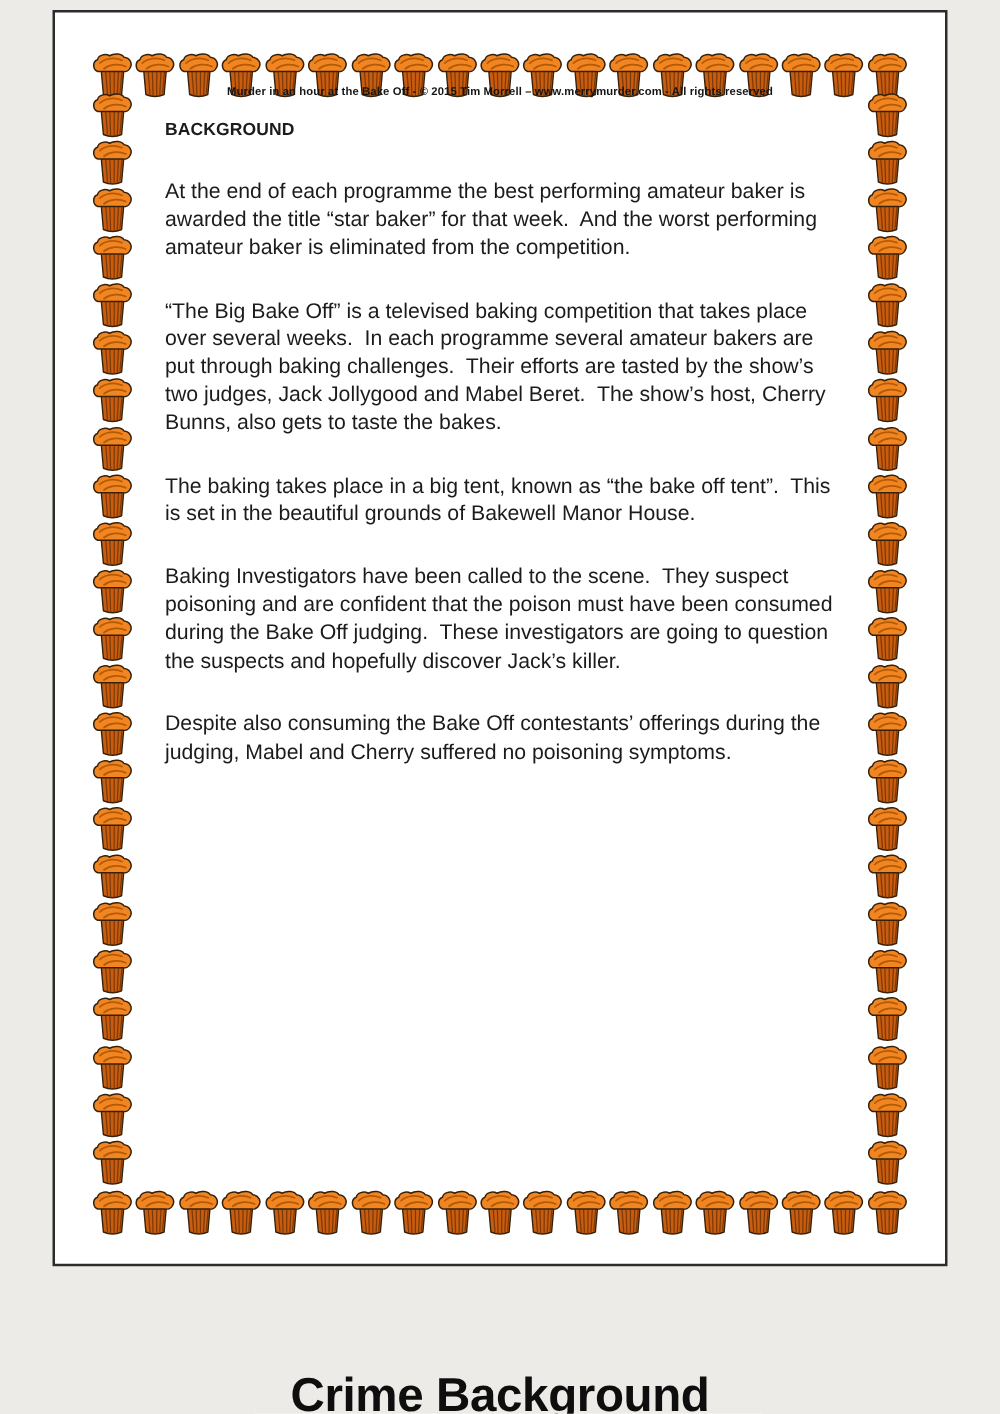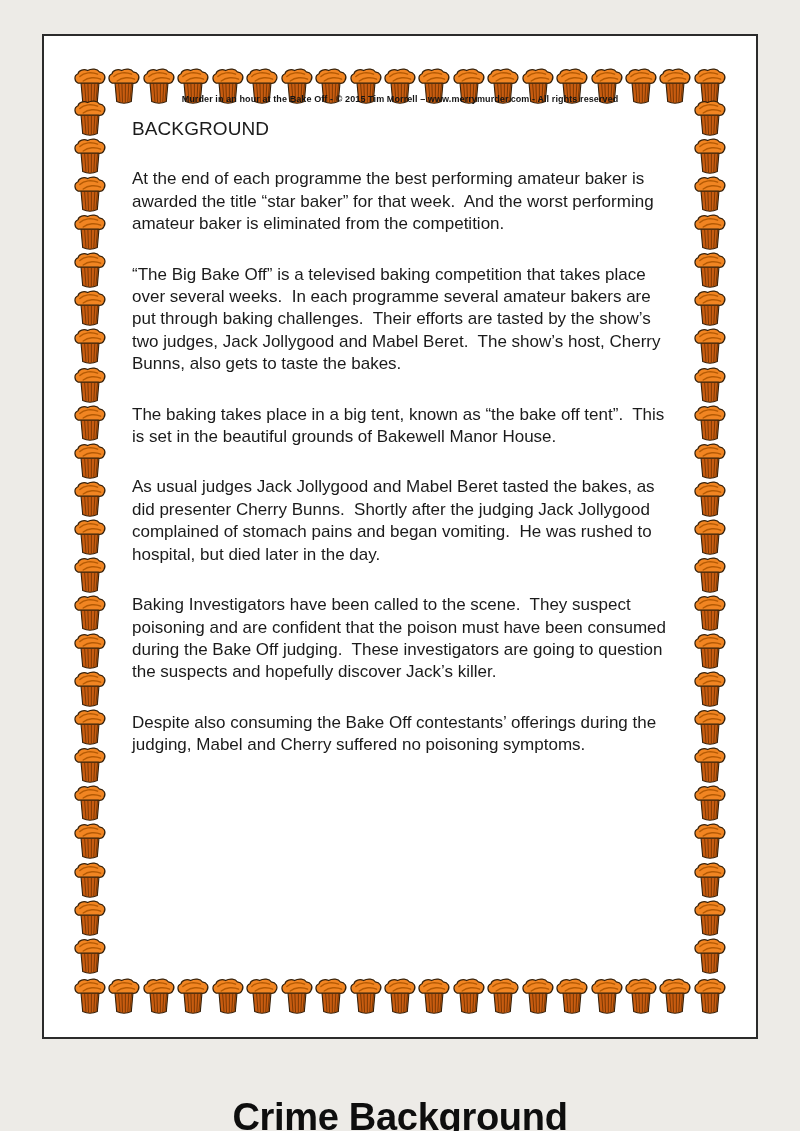--- a/index.html
+++ b/index.html
@@ -6,21 +6,21 @@
   html, body { width: 800px; height: 1131px; }
   body {
     position: relative;
     background: #edebe7;
     font-family: "Liberation Sans", sans-serif;
     color: #1b1b1b;
     overflow: hidden;
   }
   .page {
     position: absolute;
-    left: 42px; top: 34px;
+    left: 42px; top: 8px;
     width: 716px; height: 1005px;
     background: #ffffff;
     border: 2px solid #2b2b2b;
   }
   
   .border-top, .border-bottom {
     position: absolute; left: 29px; right: 29px; height: 38px;
     display: flex; justify-content: space-between; align-items: flex-start;
   }
   .border-top { top: 32px; }
@@ -37,21 +37,21 @@
     position: absolute; top: 58px; left: 70px; right: 70px;
     text-align: center;
     font-size: 9px; font-weight: 700; letter-spacing: 0.1px;
     color: #151515;
   }
   .content {
     position: absolute; left: 88px; top: 82px; width: 543px;
     font-size: 17px; line-height: 22.4px;
   }
   .content h2 {
-    font-size: 19px; line-height: 22.4px; font-weight: 400;
+    font-size: 14px; line-height: 22.4px; font-weight: 700;
     margin: 0 0 28px 0; letter-spacing: 0.1px;
   }
   .content p {
     margin: 0 0 28px 0;
     white-space: pre-wrap;
   }
   .caption {
     position: absolute; top: 1096px; left: 0; width: 800px;
     text-align: center;
     font-size: 38px; font-weight: 700; letter-spacing: -0.3px;
@@ -336,19 +336,18 @@
     </div>
 
   <div class="header-line">Murder in an hour at the Bake Off  - © 2015 Tim Morrell – www.merrymurder.com - All rights reserved</div>
 
   <div class="content">
     <h2>BACKGROUND</h2>
     <p>At the end of each programme the best performing amateur baker is awarded the title “star baker” for that week.  And the worst performing amateur baker is eliminated from the competition.</p>
     <p>“The Big Bake Off” is a televised baking competition that takes place over several weeks.  In each programme several amateur bakers are put through baking challenges.  Their efforts are tasted by the show’s two judges, Jack Jollygood and Mabel Beret.  The show’s host, Cherry Bunns, also gets to taste the bakes.</p>
     <p>The baking takes place in a big tent, known as “the bake off tent”.  This is set in the beautiful grounds of Bakewell Manor House.</p>
 
-    <p>As usual judges Jack Jollygood and Mabel Beret tasted the bakes, as did presenter Cherry Bunns.  Shortly after the judging Jack Jollygood complained of stomach pains and began vomiting.  He was rushed to hospital, but died later in the day.</p>
     <p>Baking Investigators have been called to the scene.  They suspect poisoning and are confident that the poison must have been consumed during the Bake Off judging.  These investigators are going to question the suspects and hopefully discover Jack’s killer.</p>
     <p>Despite also consuming the Bake Off contestants’ offerings during the judging, Mabel and Cherry suffered no poisoning symptoms.</p>
   </div>
 </div>
 
 <div class="caption">Crime Background</div>
 
 </body></html>

